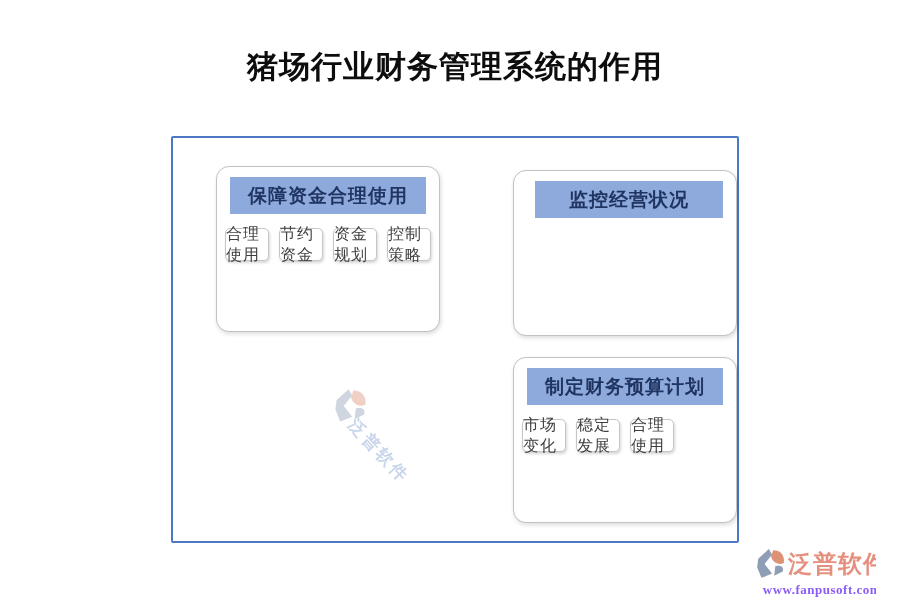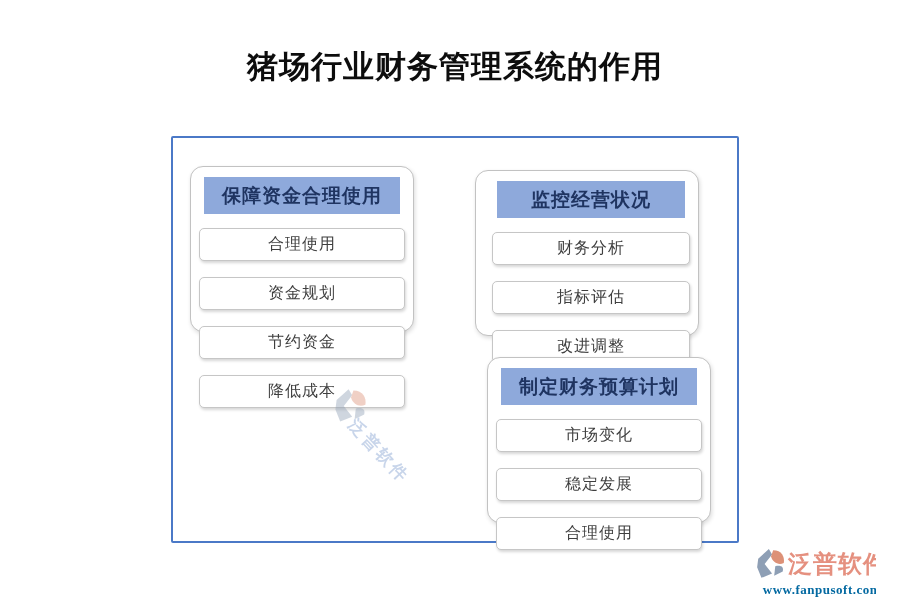--- a/index.html
+++ b/index.html
@@ -28,41 +28,42 @@
     border-radius: 2px;
     background: #ffffff;
   }
   .panel {
     position: absolute;
     width: 224px; height: 166px;
     background: #ffffff;
     border: 1px solid #c2c2c2;
     border-radius: 13px;
     box-shadow: 1px 2px 4px rgba(0,0,0,0.14);
+    margin-left: 26px;
   }
   .panel-tl { left: 190px; top: 166px; }
-  .panel-tr { left: 475px; top: 170px; padding-left: 8px; }
+  .panel-tr { left: 487px; top: 170px; padding-left: 8px; }
   .panel-bl { left: 190px; top: 347px; }
   .panel-br { left: 487px; top: 357px; }
   .panel-header {
     margin: 10px 13px 0 13px;
     height: 37px;
     background: #8ea9db;
     color: #1f3461;
     font-size: 19px;
     font-weight: bold;
     letter-spacing: 1px;
     display: flex;
     align-items: center;
     justify-content: center;
   }
   .chip-grid {
     margin: 14px 8px 0 8px;
     display: grid;
-    grid-template-columns: 1fr;
+    grid-template-columns: 1fr 1fr 1fr 1fr;
     column-gap: 10px;
     row-gap: 16px;
   }
   .chip {
     height: 33px;
     background: #ffffff;
     border: 1px solid #c6c6c6;
     border-radius: 5px;
     box-shadow: 1px 2px 3px rgba(0,0,0,0.16);
     color: #3f3f3f;
@@ -109,51 +110,45 @@
     font-size: 24px;
     font-weight: bold;
     color: #e5907f;
     letter-spacing: 1px;
     margin-left: 2px;
   }
   .brand-url {
     margin-top: 3px;
     font-size: 13px;
     font-weight: bold;
-    color: #0369a1;
+    color: #8b5cf6;
     letter-spacing: 0.5px;
   }
 </style>
 </head>
 <body>
 
 <div class="page">
 
   <div class="title">猪场行业财务管理系统的作用</div>
 
   <div class="frame"></div>
 
   <div class="panel panel-tl">
     <div class="panel-header">保障资金合理使用</div>
     <div class="chip-grid">
       <div class="chip">合理使用</div>
+      <div class="chip">节约资金</div>
       <div class="chip">资金规划</div>
-      <div class="chip">节约资金</div>
-      <div class="chip">降低成本</div>
+      <div class="chip">控制策略</div>
     </div>
   </div>
 
   <div class="panel panel-tr">
     <div class="panel-header">监控经营状况</div>
-    <div class="chip-grid">
-      <div class="chip">财务分析</div>
-      <div class="chip">指标评估</div>
-      <div class="chip">改进调整</div>
-      <div class="chip">财务稳定</div>
-    </div>
   </div>
 
 
   <div class="panel panel-br">
     <div class="panel-header">制定财务预算计划</div>
     <div class="chip-grid">
       <div class="chip">市场变化</div>
       <div class="chip">稳定发展</div>
       <div class="chip">合理使用</div>
     </div>

